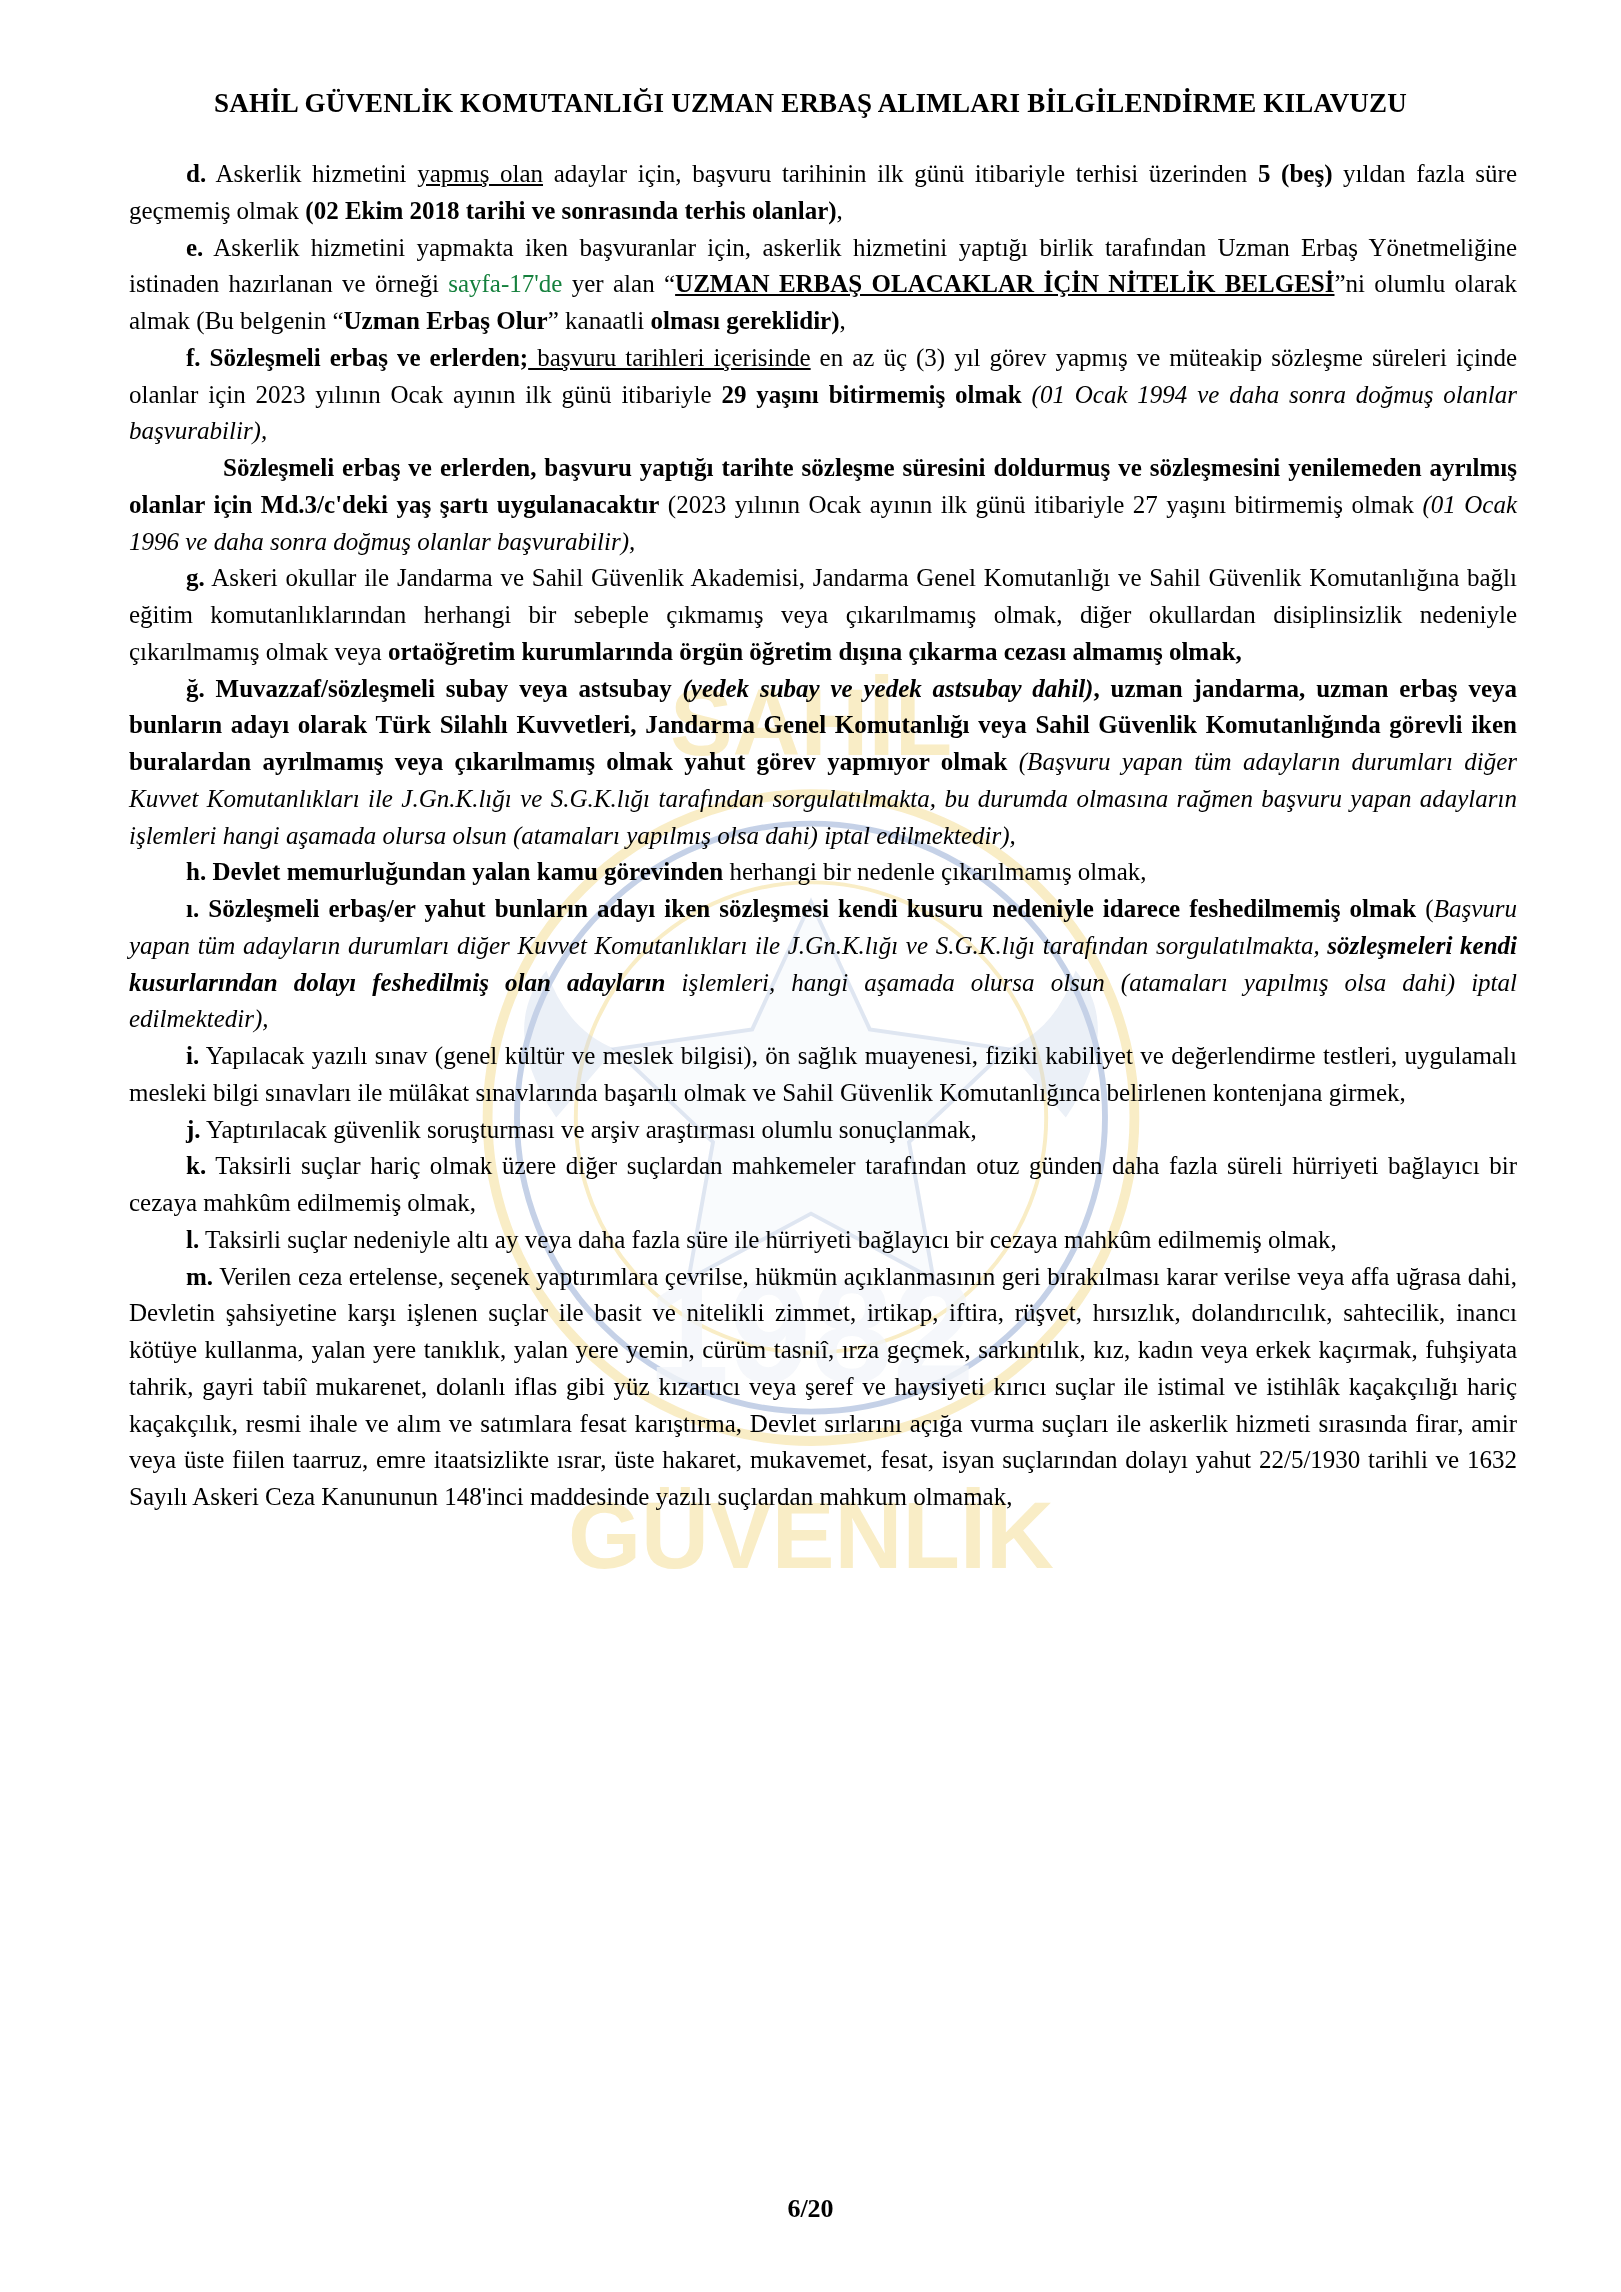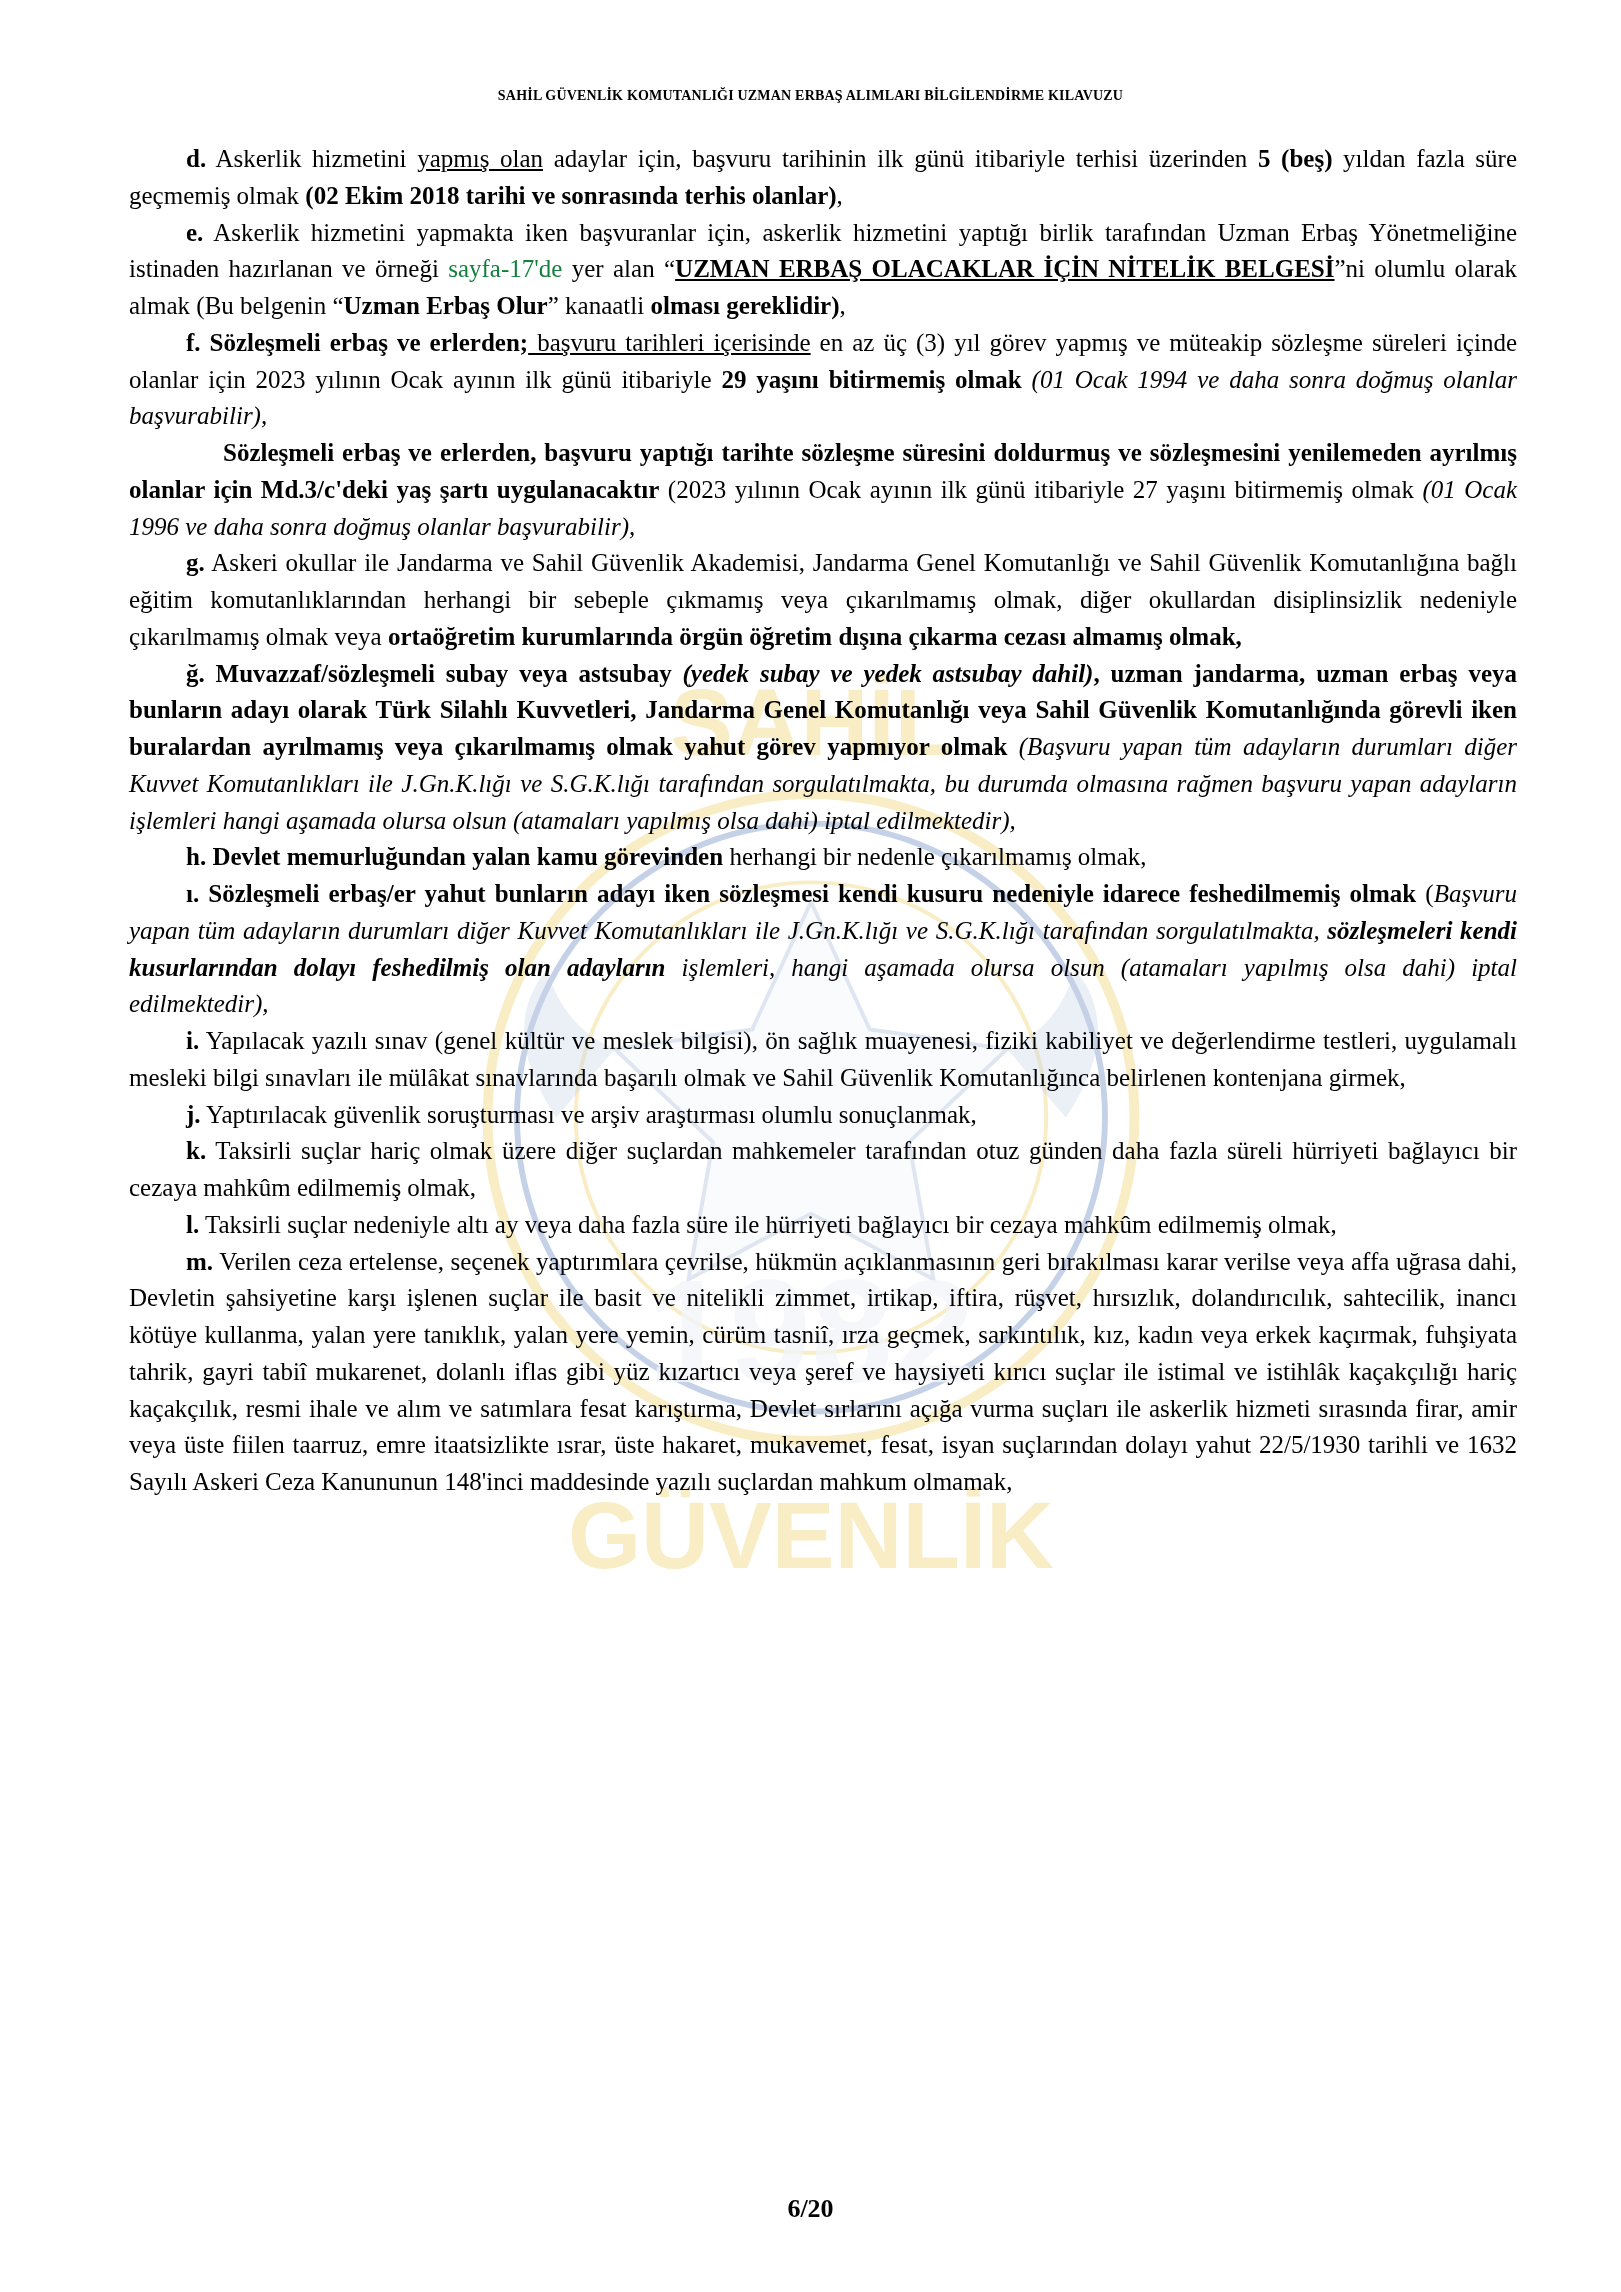--- a/index.html
+++ b/index.html
@@ -39,21 +39,21 @@
   .content {
     position: relative;
     z-index: 2;
   }
 
   
   .doc-header {
     text-align: center;
     font-family: "Liberation Serif", serif;
     font-weight: bold;
-    font-size: 14px;
+    font-size: 27px;
     letter-spacing: 0.2px;
     padding-top: 88px;
   }
 
   
   .body-block {
     padding: 37px 104px 0 129px;
     font-size: 25px;
     line-height: 1.47;
     text-align: justify;

